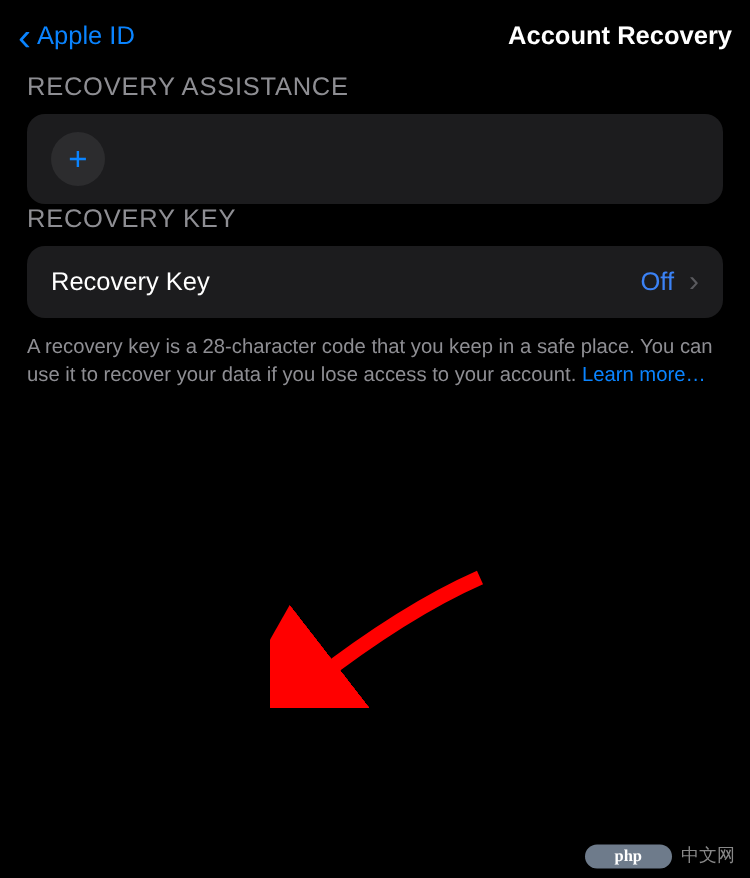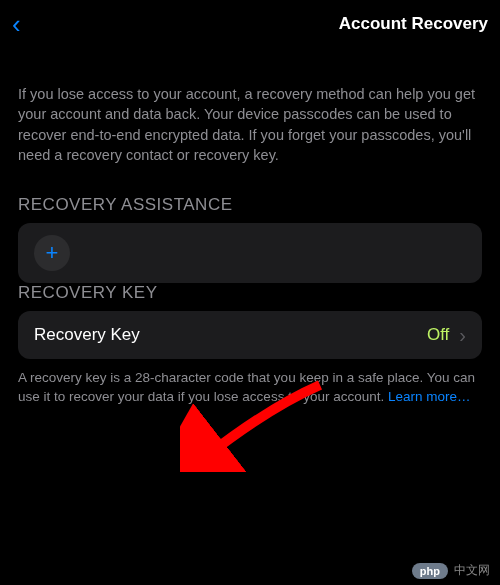--- a/index.html
+++ b/index.html
@@ -98,21 +98,21 @@
     }
     .link {
       color: #0a84ff;
     }
     .key-cell-label {
       font-size: 17px;
       color: #fff;
       flex: 1;
     }
     .key-cell-value {
-      color: #bef264;
+      color: #3b82f6;
       font-size: 17px;
       margin-right: 10px;
     }
     .chevron-right {
       color: #5a5a5e;
       font-size: 20px;
       line-height: 1;
     }
     .arrow-overlay {
       position: absolute;
@@ -127,37 +127,38 @@
       display: flex;
       align-items: center;
       gap: 6px;
       color: #888;
       font-size: 12px;
     }
     .php-pill {
       background: #6e7b8b;
       color: #fff;
       border-radius: 10px;
-      padding: 2px 8px;
+      padding: 2px 20px;
       font-weight: bold;
       font-size: 11px;
+      font-family: Liberation Serif, serif;
     }
   </style>
 </head>
 <body>
 
 <div class="header">
   <div class="back-button">
     <span class="back-chevron">‹</span>
+    <span>Apple ID</span>
   </div>
   <div class="title">Account Recovery</div>
 </div>
 
 <div class="content">
-  <div class="description">If you lose access to your account, a recovery method can help you get your account and data back. Your device passcodes can be used to recover end-to-end encrypted data. If you forget your passcodes, you'll need a recovery contact or recovery key.</div>
 
   <div class="section-header">RECOVERY ASSISTANCE</div>
   <div class="cell add-cell">
     <div class="plus-circle">
       <span class="plus-icon">+</span>
     </div>
   </div>
 
   <div class="section-header">RECOVERY KEY</div>
   <div class="cell">

